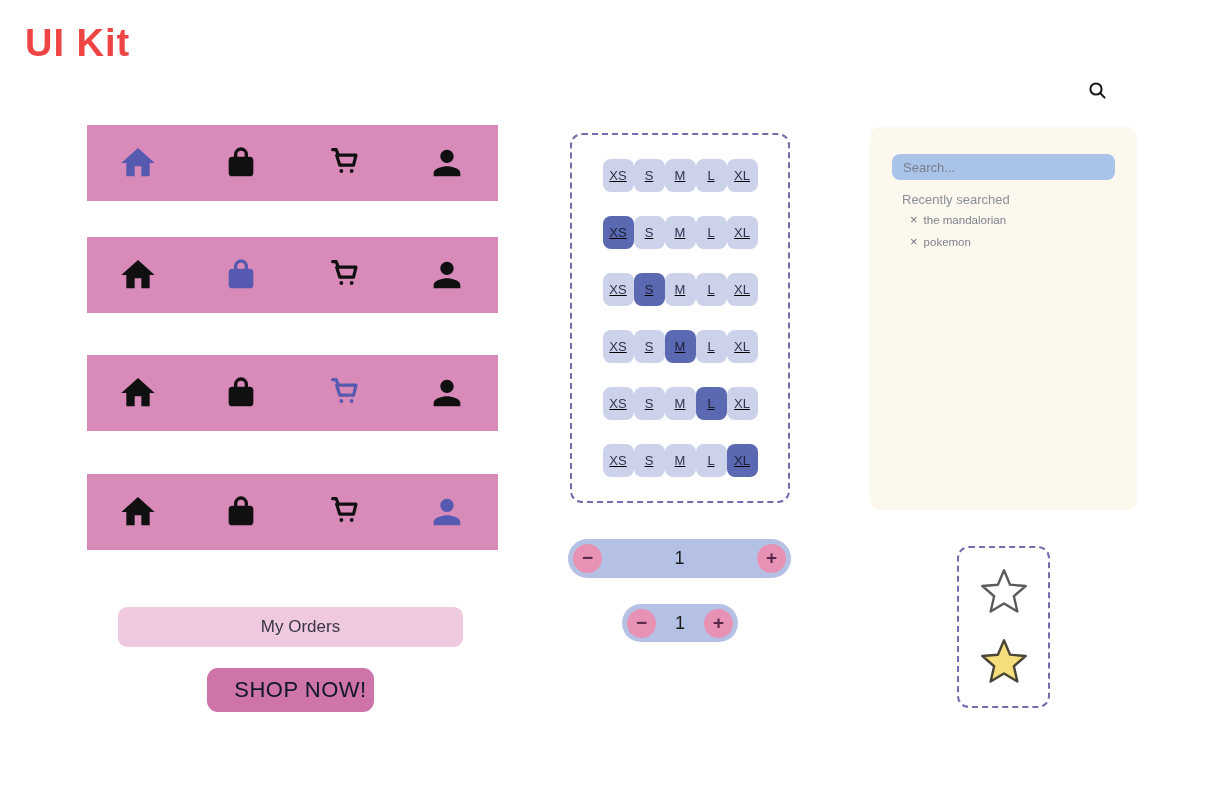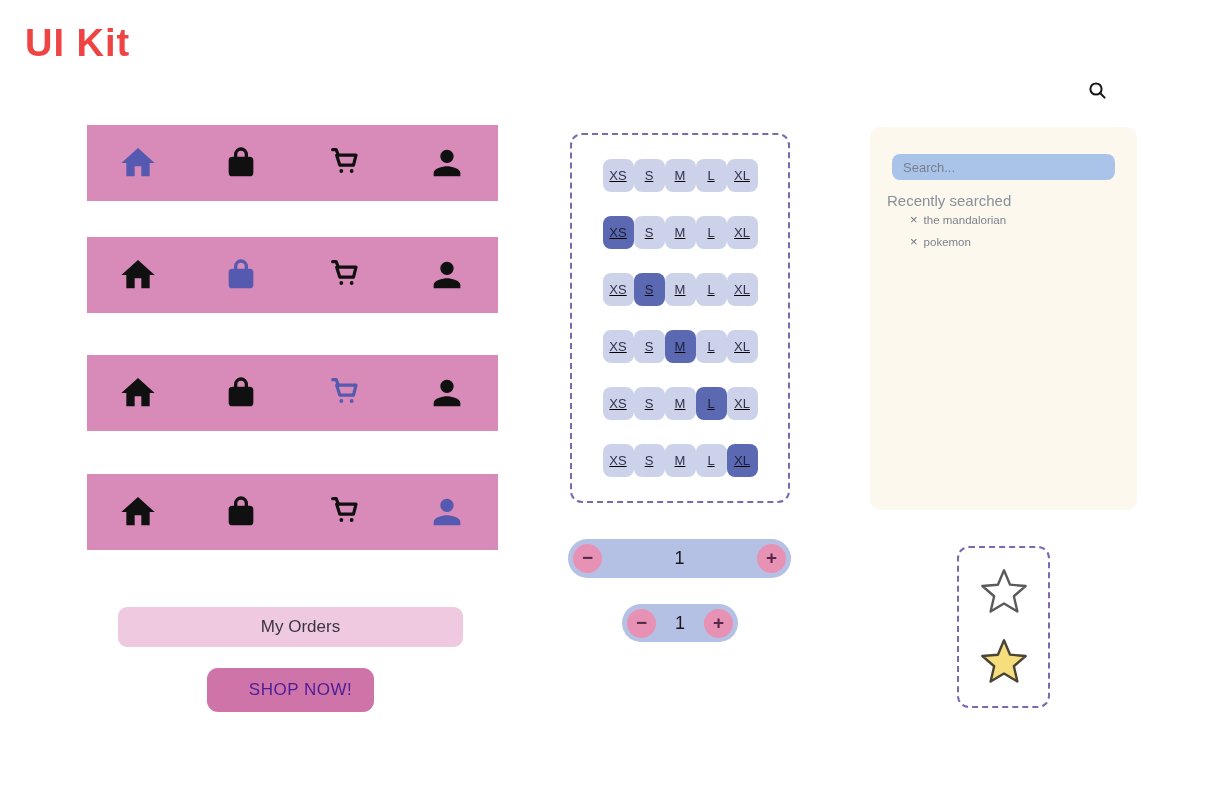--- a/index.html
+++ b/index.html
@@ -27,21 +27,21 @@
   .nav-cell{flex:1;display:flex;align-items:center;justify-content:center;
             color:var(--icon-black);cursor:pointer;}
   .nav-cell svg{width:40px;height:40px;}
   .nav-cell.active{color:var(--accent-purple);}
 
   .btn{position:absolute;display:flex;align-items:center;justify-content:center;
        border:none;cursor:pointer;font-family:inherit;padding-left:26px;}
   .btn-my-orders{left:118px;top:607px;width:345px;height:40px;background:var(--btn-light-pink);
                  border-radius:9px;font-size:17px;color:#3a3545;}
   .btn-shop-now{left:207px;top:668px;width:167px;height:44px;background:var(--btn-pink);
-                border-radius:11px;font-size:17px;color:#4c1d95;letter-spacing:0.5px;}
+                border-radius:11px;font-size:22px;color:#0f172a;letter-spacing:0.5px;}
 
   
   .size-selector{position:absolute;left:570px;top:133px;width:220px;height:370px;
                  border:2px dashed var(--dashed-border);border-radius:12px;
                  display:flex;flex-direction:column;justify-content:space-evenly;
                  align-items:center;}
   .size-row{display:flex;gap:0;text-decoration:underline;}
   .chip{width:31px;height:33px;border:none;border-radius:8px;background:var(--chip-bg);
         color:#30324a;font-size:13px;font-family:inherit;display:flex;align-items:center;
         justify-content:center;cursor:pointer;padding:0;}
@@ -57,21 +57,21 @@
             font-family:inherit;}
   .step-value{font-size:18px;color:#191919;}
 
   
   .search-panel{position:absolute;left:870px;top:127px;width:267px;height:383px;
                 background:var(--panel-cream);border-radius:10px;}
   .search-input{position:absolute;left:22px;top:27px;width:223px;height:26px;
                 background:var(--input-blue);border:none;border-radius:8px;
                 padding:0 11px;font-size:13px;color:#3c4250;font-family:inherit;outline:none;}
   .search-input::placeholder{color:#79808d;opacity:1;}
-  .recent-label{position:absolute;left:17px;top:65px;font-size:15px;color:#8a8f98;}
+  .recent-label{position:absolute;left:32px;top:65px;font-size:13px;color:#8a8f98;}
   .recent-list{position:absolute;left:40px;top:86px;display:flex;flex-direction:column;gap:9px;}
   .recent-item{display:flex;align-items:center;gap:6px;font-size:11.5px;color:#7d838c;cursor:pointer;}
   .recent-item .x{font-size:13px;color:#6f747d;line-height:1;}
 
   
   .rating-widget{position:absolute;left:957px;top:546px;width:93px;height:162px;
                  border:2px dashed var(--dashed-border);border-radius:12px;
                  display:flex;flex-direction:column;align-items:center;justify-content:space-evenly;}
   .star{cursor:pointer;display:flex;}
   .star svg{width:52px;height:52px;}

